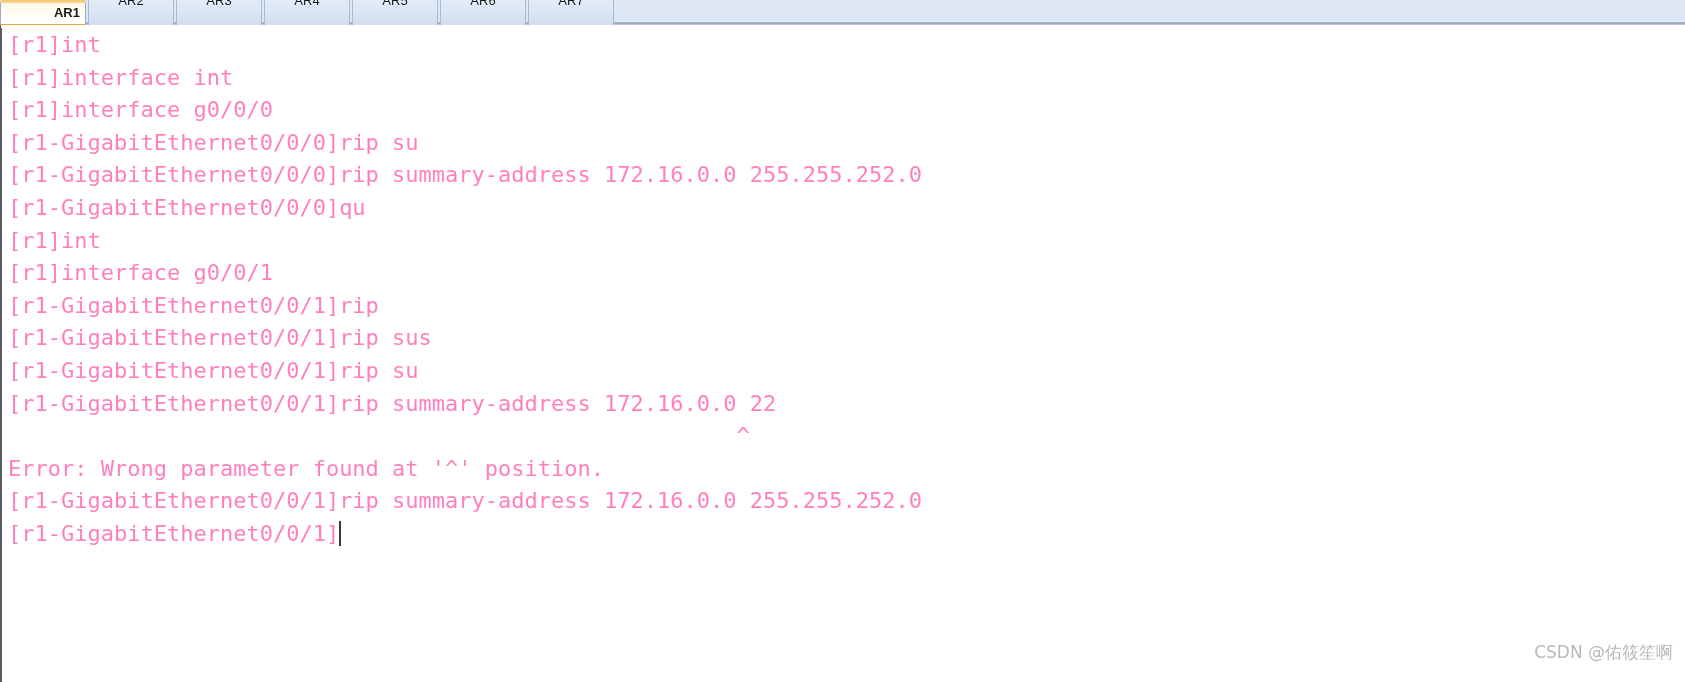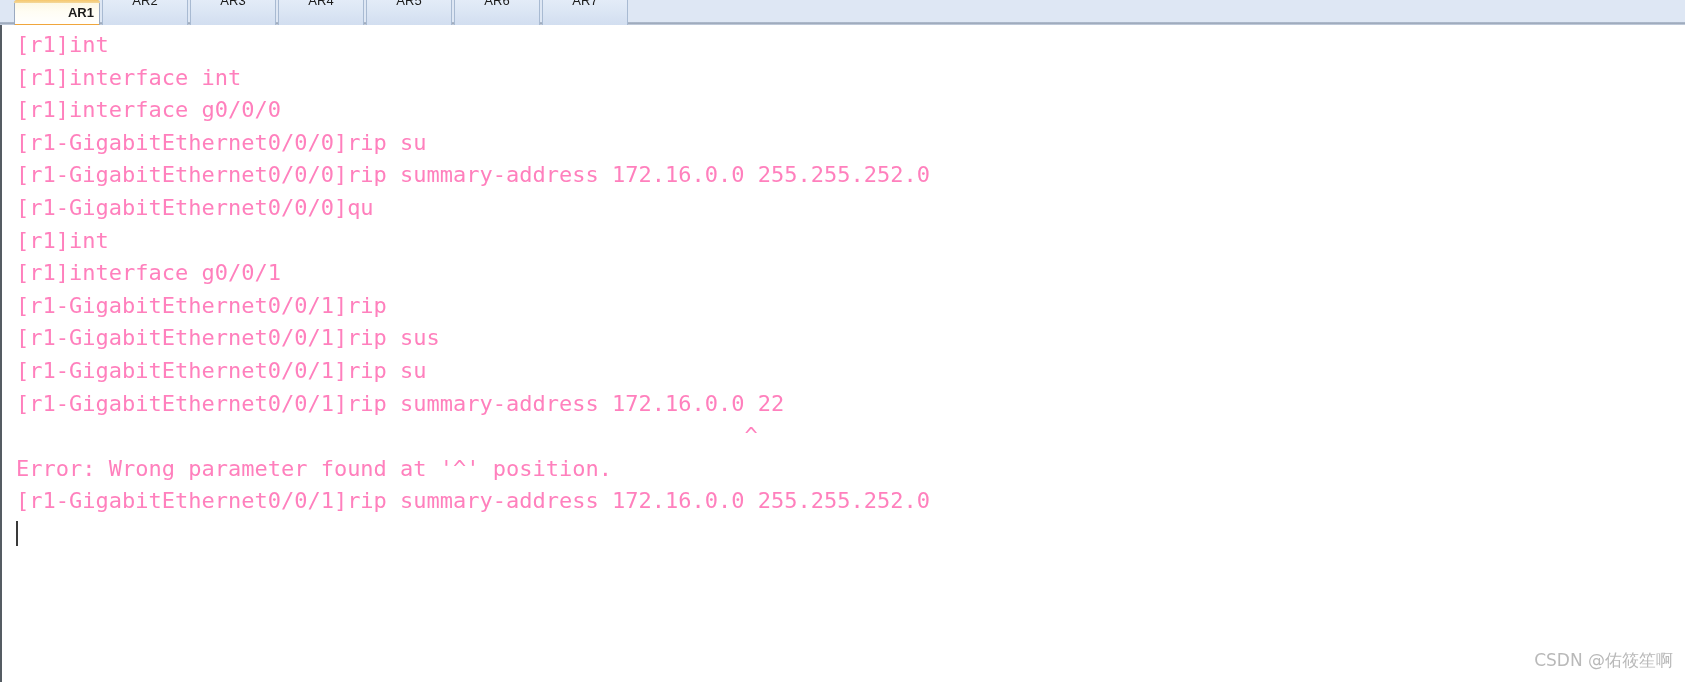--- a/index.html
+++ b/index.html
@@ -52,21 +52,21 @@
     background: linear-gradient(to bottom, #e9f0fa 0%, #dde7f5 55%, #d2def0 100%);
     border: 1px solid #a8bad2;
     border-bottom: none;
     border-radius: 4px 4px 0 0;
     margin-right: 2px;
     box-sizing: border-box;
     z-index: 1;
     cursor: default;
     user-select: none;
   }
-  .tab:first-child { margin-left: 14px; padding-left: 48px; }
+  .tab:first-child { margin-left: 0; padding-left: 48px; }
 
   .tab.active {
     background: linear-gradient(to bottom, #fdf6e0 0%, #fffdf4 45%, #ffffff 100%);
     border-color: #9aa9c0;
     height: 25px;
     line-height: 23px;
     font-weight: 600;
     z-index: 3;
     box-shadow: 0 -1px 0 #f0a63c inset;
   }
@@ -92,21 +92,20 @@
   }
 
   
   .terminal {
     position: relative;
     height: 657px;
     background: #ffffff;
     overflow: hidden;
     box-sizing: border-box;
     border-left: 2px solid #555c63;
-    padding-left: 8px;
   }
 
   .console-text {
     margin: 0;
     padding: 4px 0 0 6px;
     font-family: "DejaVu Sans Mono", "Liberation Mono", monospace;
     font-size: 22px;
     line-height: 32.6px;
     color: #ff80bd;
     white-space: pre;
@@ -118,21 +117,21 @@
     width: 2px;
     height: 25px;
     background: #3a3a3a;
     vertical-align: -5px;
   }
 
   
   .watermark {
     position: absolute;
     right: 12px;
-    bottom: 10px;
+    bottom: 18px;
     font-size: 17px;
     color: #b9b9b9;
     font-family: "DejaVu Sans", sans-serif;
     white-space: nowrap;
     user-select: none;
   }
 </style>
 </head>
 <body>
 
@@ -171,18 +170,18 @@
 [r1-GigabitEthernet0/0/0]qu
 [r1]int
 [r1]interface g0/0/1
 [r1-GigabitEthernet0/0/1]rip
 [r1-GigabitEthernet0/0/1]rip sus
 [r1-GigabitEthernet0/0/1]rip su
 [r1-GigabitEthernet0/0/1]rip summary-address 172.16.0.0 22
                                                        ^
 Error: Wrong parameter found at '^' position.
 [r1-GigabitEthernet0/0/1]rip summary-address 172.16.0.0 255.255.252.0
-</span><span class="cursor"></span></div>
+</span><span id="console-prompt">[r1-GigabitEthernet0/0/1]</span><span class="cursor"></span></div>
 
     <div class="watermark">CSDN @佑筱笙啊</div>
   </div>
 
 </div>
 
 </body></html>

